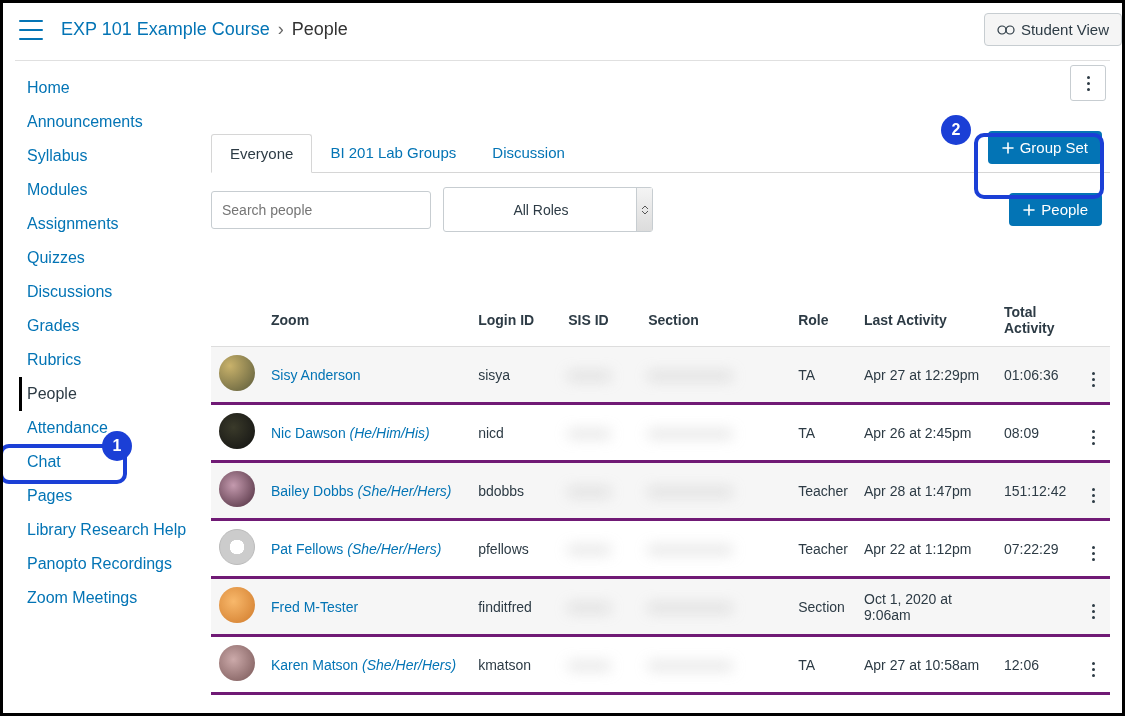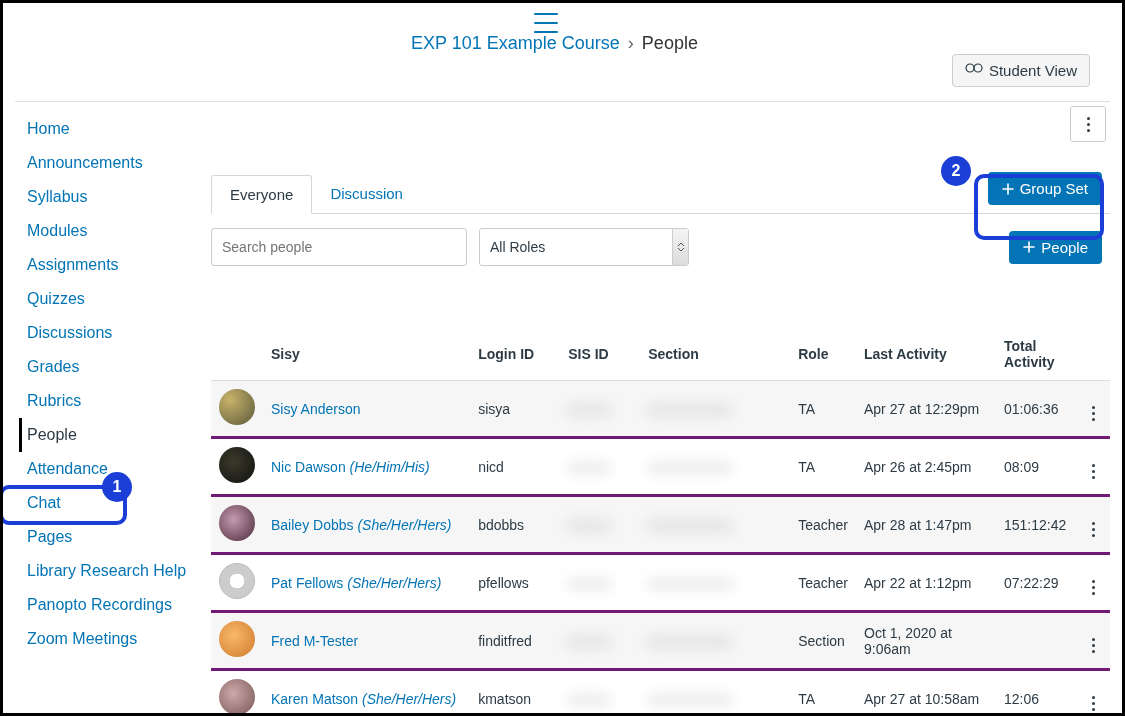--- a/index.html
+++ b/index.html
@@ -12,22 +12,21 @@
     height: 716px;
     border: 3px solid #000;
     overflow: hidden;
   }
   a { text-decoration: none; }
 
   
   .top-header {
     display: flex;
     align-items: center;
-    padding: 10px 32px 14px 16px;
-    flex-direction: column;
+    padding: 10px 0 14px 16px;
   }
   .hamburger {
     width: 24px; height: 20px;
     display: inline-flex; flex-direction: column; justify-content: space-between;
     margin-right: 18px;
     cursor: pointer;
   }
   .hamburger span {
     display: block; height: 2px; background: #0374b5; border-radius: 1px;
   }
@@ -36,21 +35,21 @@
   }
   .breadcrumb .course { color: #0374b5; }
   .breadcrumb .sep { margin: 0 8px; color: #666; }
   .breadcrumb .page { color: #333; }
   .student-view {
     margin-left: auto;
     border: 1px solid #c7cdd1;
     border-radius: 4px;
     background: #f5f5f5;
     padding: 7px 12px;
-    display: inline-flex; 
+    display: inline-flex; align-items: center;
     font-size: 15px; color: #2d3b45;
     cursor: pointer;
   }
   .student-view svg { margin-right: 6px; }
   .hr-top { border: none; border-top: 1px solid #e0e0e0; margin: 0 12px; }
 
   
   .content {
     display: flex;
     padding: 0 12px 0 12px;
@@ -145,30 +144,30 @@
   }
   .btn-primary svg { margin-right: 6px; }
 
   
   .filter-row {
     display: flex; gap: 12px; align-items: center;
     margin: 14px 0 6px 0;
     padding-right: 8px;
   }
   .search-input {
-    width: 256px; height: 38px;
+    width: 220px; height: 38px;
     border: 1px solid #c7cdd1; border-radius: 3px;
     padding: 0 10px; font-size: 14px;
     color: #777;
   }
   .role-select {
-    width: 210px; height: 38px;
+    width: 210px; height: 45px;
     border: 1px solid #c7cdd1; border-radius: 3px;
     padding: 0 24px 0 10px; font-size: 14px;
-    display: flex; align-items: center; justify-content: flex-start;
+    display: flex; align-items: center; justify-content: center;
     position: relative;
     cursor: pointer;
   }
   .role-select .sel-handle {
     position: absolute; right: 0; top: 0; bottom: 0; width: 16px;
     background: linear-gradient(#f4f4f4,#dcdcdc);
     border-left: 1px solid #c7cdd1;
     display: flex; align-items: center; justify-content: center;
   }
   .filter-spacer { flex: 1; }
@@ -287,20 +286,21 @@
             <span></span>
             <span></span>
             <span></span>
           </span>
       </div>
     </div>
 
     <div class="tabs-row">
       <div class="tabs">
         <div class="tab active">Everyone</div>
+        <div class="tab">BI 201 Lab Groups</div>
         <div class="tab">Discussion</div>
       </div>
       <div class="tab-actions">
         <button class="btn-primary">
           <svg width="12" height="12" viewBox="0 0 12 12">
               <path d="M6 1v10M1 6h10" stroke="#fff" stroke-width="1.6" stroke-linecap="round"></path>
             </svg>
           <span>Group Set</span>
         </button>
       </div>
@@ -322,21 +322,21 @@
             <path d="M6 1v10M1 6h10" stroke="#fff" stroke-width="1.6" stroke-linecap="round"></path>
           </svg>
         <span>People</span>
       </button>
     </div>
 
     <table class="people">
       <thead>
         <tr>
           <th class="col-avatar"></th>
-          <th>Sisy</th>
+          <th>Zoom</th>
           <th class="col-login">Login ID</th>
           <th class="col-sis">SIS ID</th>
           <th class="col-section">Section</th>
           <th class="col-role">Role</th>
           <th class="col-last">Last Activity</th>
           <th class="col-total">Total Activity</th>
           <th class="col-menu"></th>
         </tr>
       </thead>
       <tbody>

